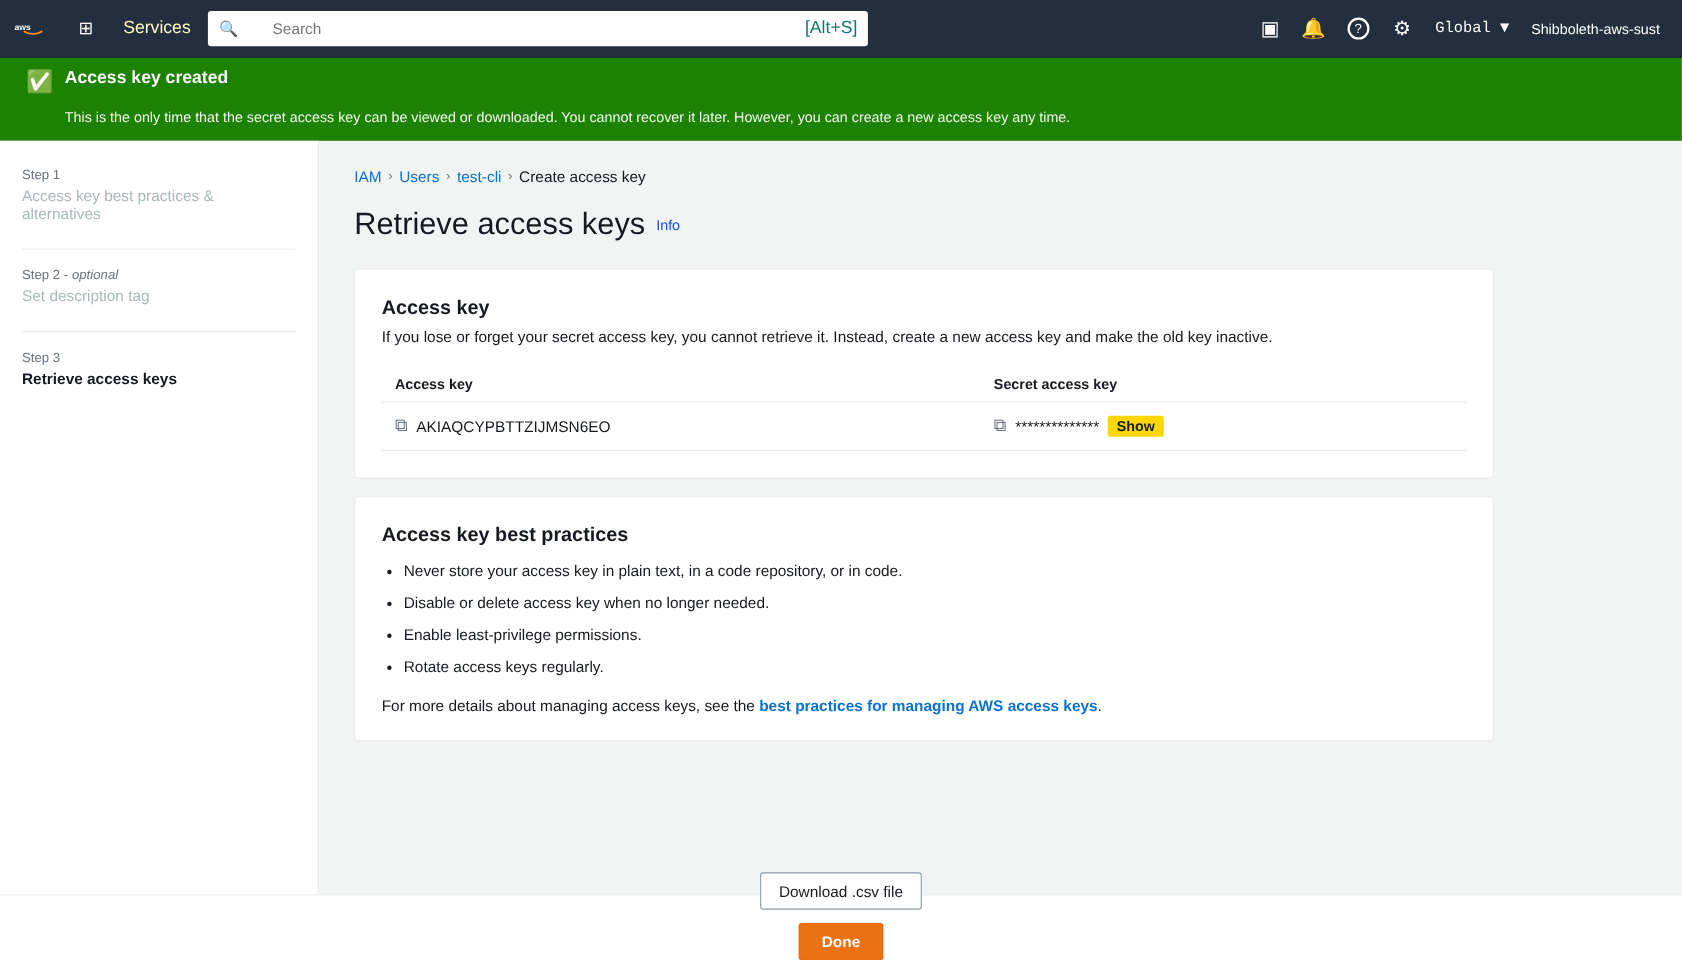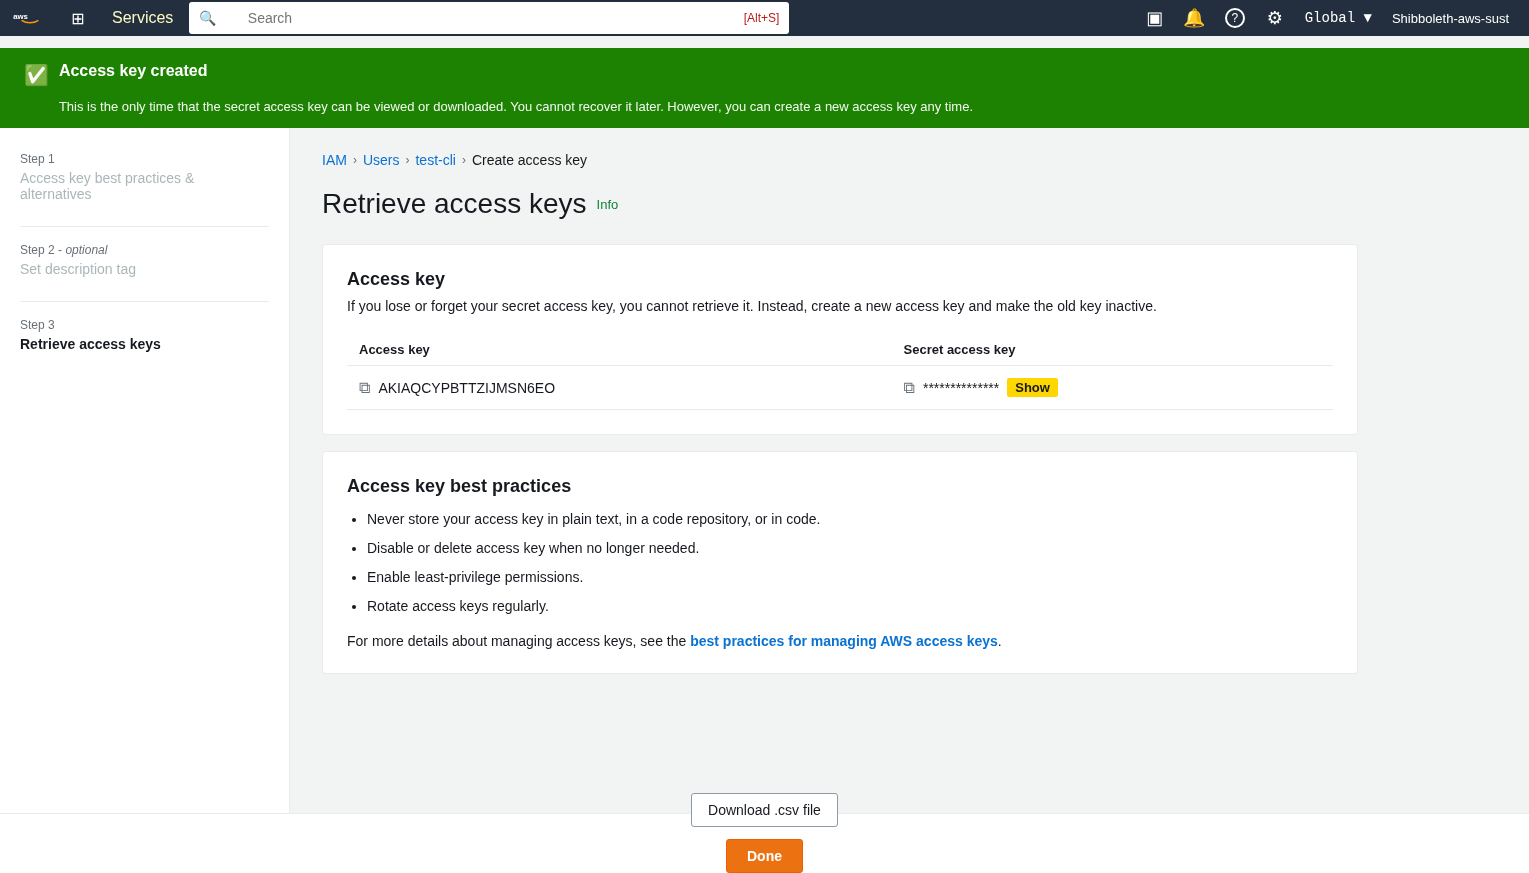--- a/index.html
+++ b/index.html
@@ -3,21 +3,21 @@
   <meta charset="utf-8">
   <style>
     * { box-sizing: border-box; margin: 0; padding: 0; }
     body { font-family: "Amazon Ember", Arial, sans-serif; font-size: 14px; background: #f2f3f3; color: #16191f; }
 
     
     .top-nav {
       display: flex;
       align-items: center;
       background: #232f3e;
-      height: 36px;
+      height: 52px;
       padding: 0 12px;
       gap: 8px;
       position: fixed;
       top: 0; left: 0; right: 0;
       z-index: 100;
     }
     .aws-logo {
       display: flex;
       align-items: center;
       gap: 4px;
@@ -50,22 +50,22 @@
     }
     .search-bar input {
       border: none;
       outline: none;
       flex: 1;
       font-size: 14px;
       color: #0f766e;
       margin-left: 23px;
     }
     .search-shortcut {
-      color: #b91c1c;
-      font-size: 12px;
+      color: #0f766e;
+      font-size: 16px;
       white-space: nowrap;
     }
     .nav-right {
       display: flex;
       align-items: center;
       margin-left: auto;
       gap: 4px;
     }
     .nav-icon-btn {
       width: 36px;
@@ -193,21 +193,21 @@
       font-size: 28px;
       font-weight: 400;
       color: #16191f;
       margin-bottom: 24px;
       display: flex;
       align-items: center;
       gap: 10px;
     }
     .info-link {
       font-size: 13px;
-      color: #15803d;
+      color: #1d4ed8;
       cursor: pointer;
       text-decoration: none;
       font-weight: 400;
       text-align: right;
     }
 
     
     .card {
       background: #fff;
       border: 1px solid #e9ebed;

